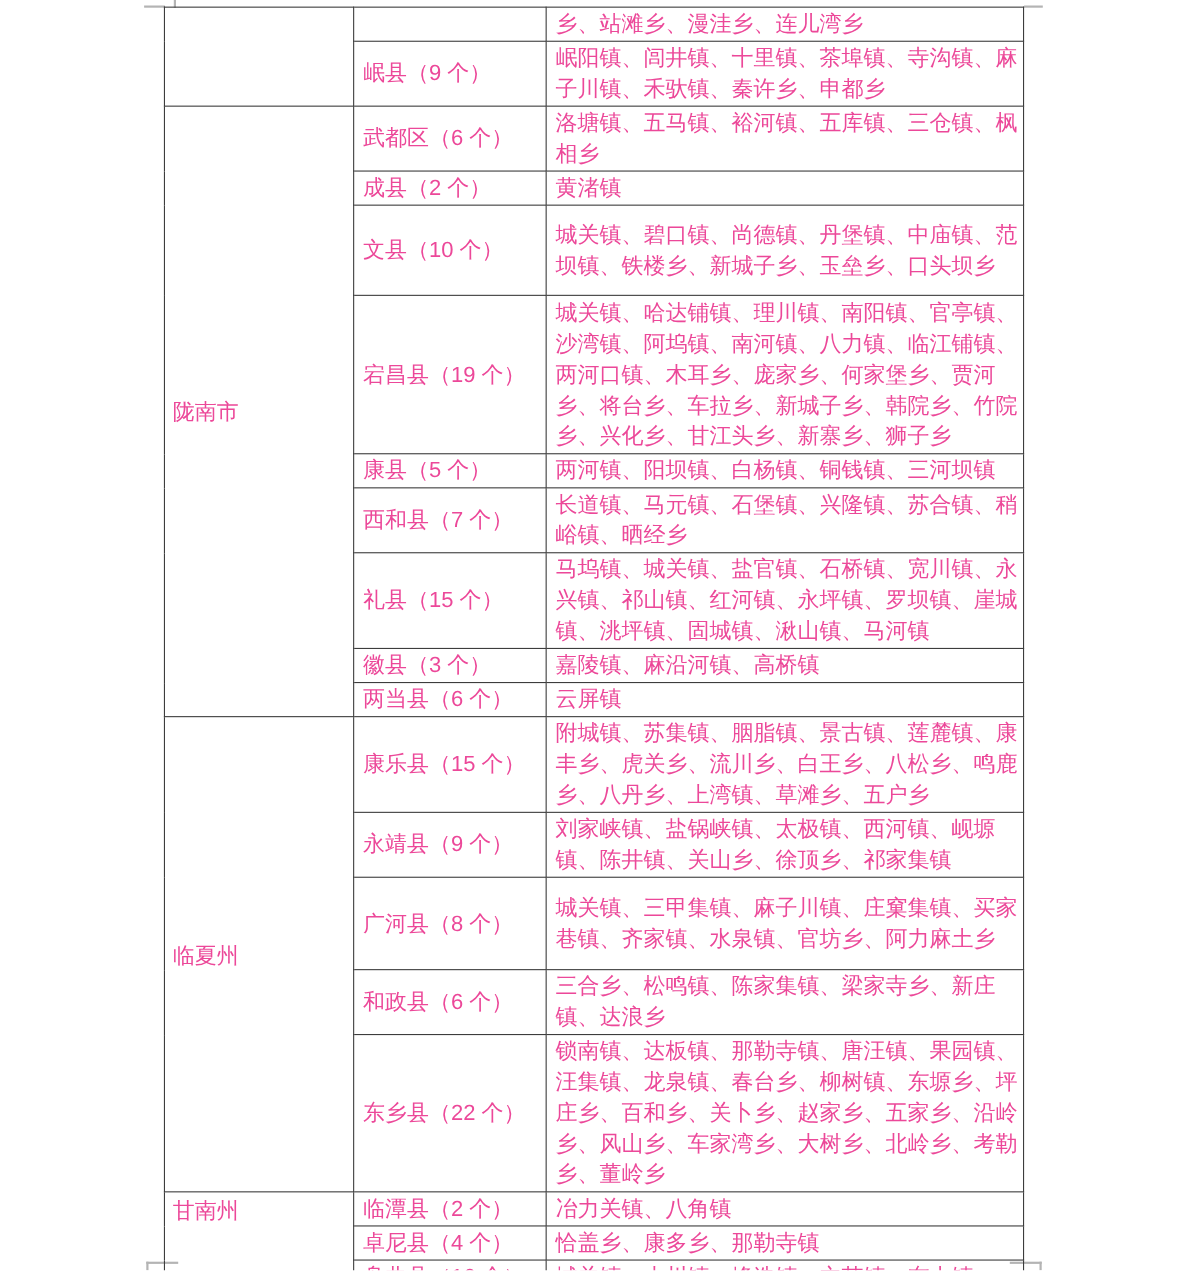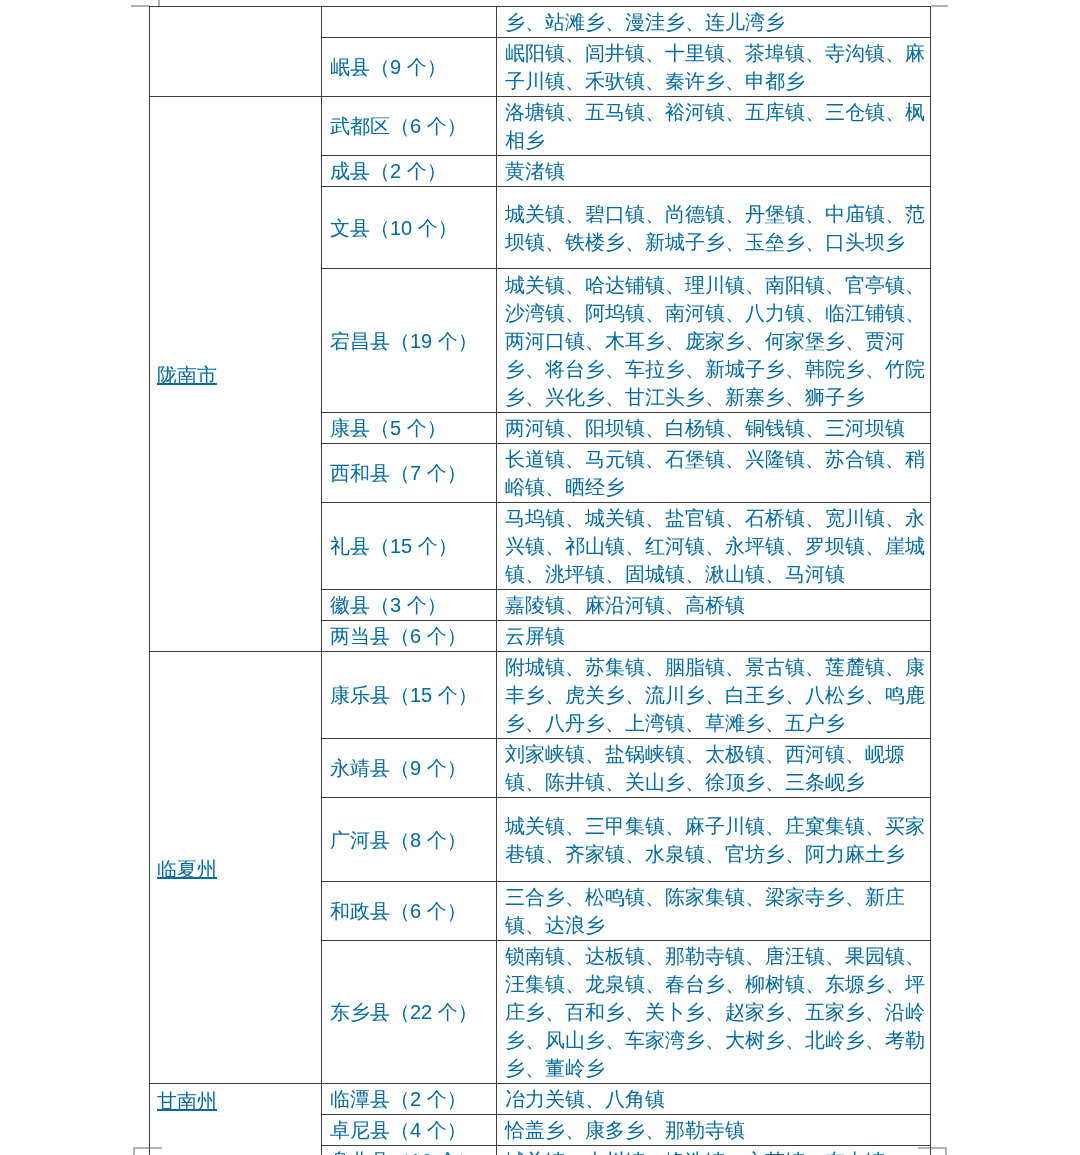--- a/index.html
+++ b/index.html
@@ -7,21 +7,21 @@
     padding: 0;
     background: #ffffff;
   }
   .page {
     position: relative;
     width: 1080px;
     height: 1155px;
     background: #ffffff;
     overflow: hidden;
     font-family: "Liberation Sans", sans-serif;
-    color: #0369a1;
+    color: #ec4899;
   }
   .doc-table-wrap {
     position: absolute;
     left: 149px;
     top: 6px;
     width: 782px;
   }
   table.doc-table {
     border-collapse: collapse;
     table-layout: fixed;
@@ -32,21 +32,20 @@
     font-size: 20px;
     line-height: 28px;
     vertical-align: middle;
     overflow: hidden;
     word-break: break-all;
     box-sizing: border-box;
   }
   td.city-cell {
     width: 172px;
     padding: 3px 4px 1px 7px;
-    text-decoration: underline;
   }
   td.city-cell.align-top {
     vertical-align: top;
     padding-top: 3px;
   }
   td.county-cell {
     width: 175px;
     padding: 1px 4px 1px 8px;
   }
   td.towns-cell {
@@ -131,21 +130,21 @@
         <td class="towns-cell">云屏镇</td>
       </tr>
 
       <tr style="height:85px">
         <td class="city-cell" rowspan="5">临夏州</td>
         <td class="county-cell">康乐县（15 个）</td>
         <td class="towns-cell">附城镇、苏集镇、胭脂镇、景古镇、莲麓镇、康丰乡、虎关乡、流川乡、白王乡、八松乡、鸣鹿乡、八丹乡、上湾镇、草滩乡、五户乡</td>
       </tr>
       <tr style="height:55px">
         <td class="county-cell">永靖县（9 个）</td>
-        <td class="towns-cell">刘家峡镇、盐锅峡镇、太极镇、西河镇、岘塬镇、陈井镇、关山乡、徐顶乡、三条岘乡</td>
+        <td class="towns-cell">刘家峡镇、盐锅峡镇、太极镇、西河镇、岘塬镇、陈井镇、关山乡、徐顶乡、祁家集镇</td>
       </tr>
       <tr style="height:84px">
         <td class="county-cell">广河县（8 个）</td>
         <td class="towns-cell">城关镇、三甲集镇、麻子川镇、庄窠集镇、买家巷镇、齐家镇、水泉镇、官坊乡、阿力麻土乡</td>
       </tr>
       <tr style="height:58px">
         <td class="county-cell">和政县（6 个）</td>
         <td class="towns-cell">三合乡、松鸣镇、陈家集镇、梁家寺乡、新庄镇、达浪乡</td>
       </tr>
       <tr style="height:141px">

